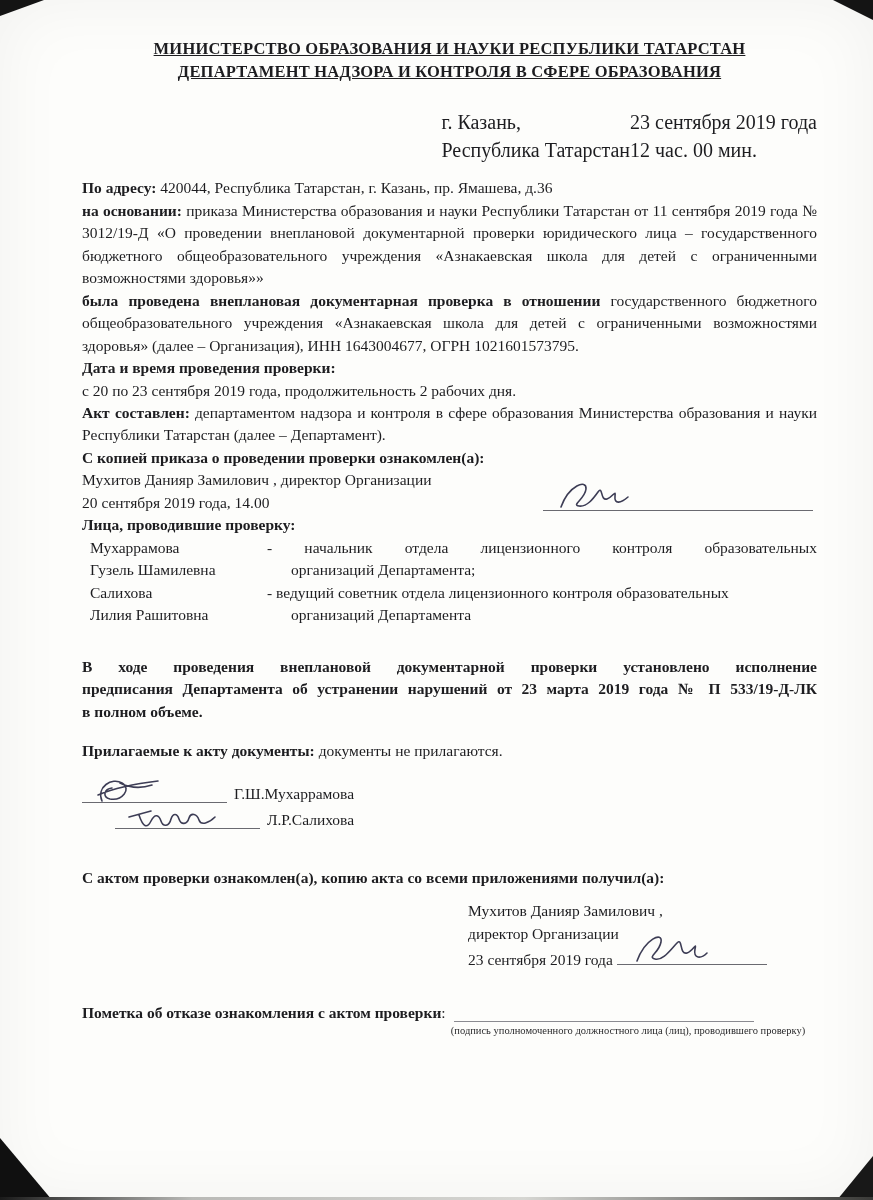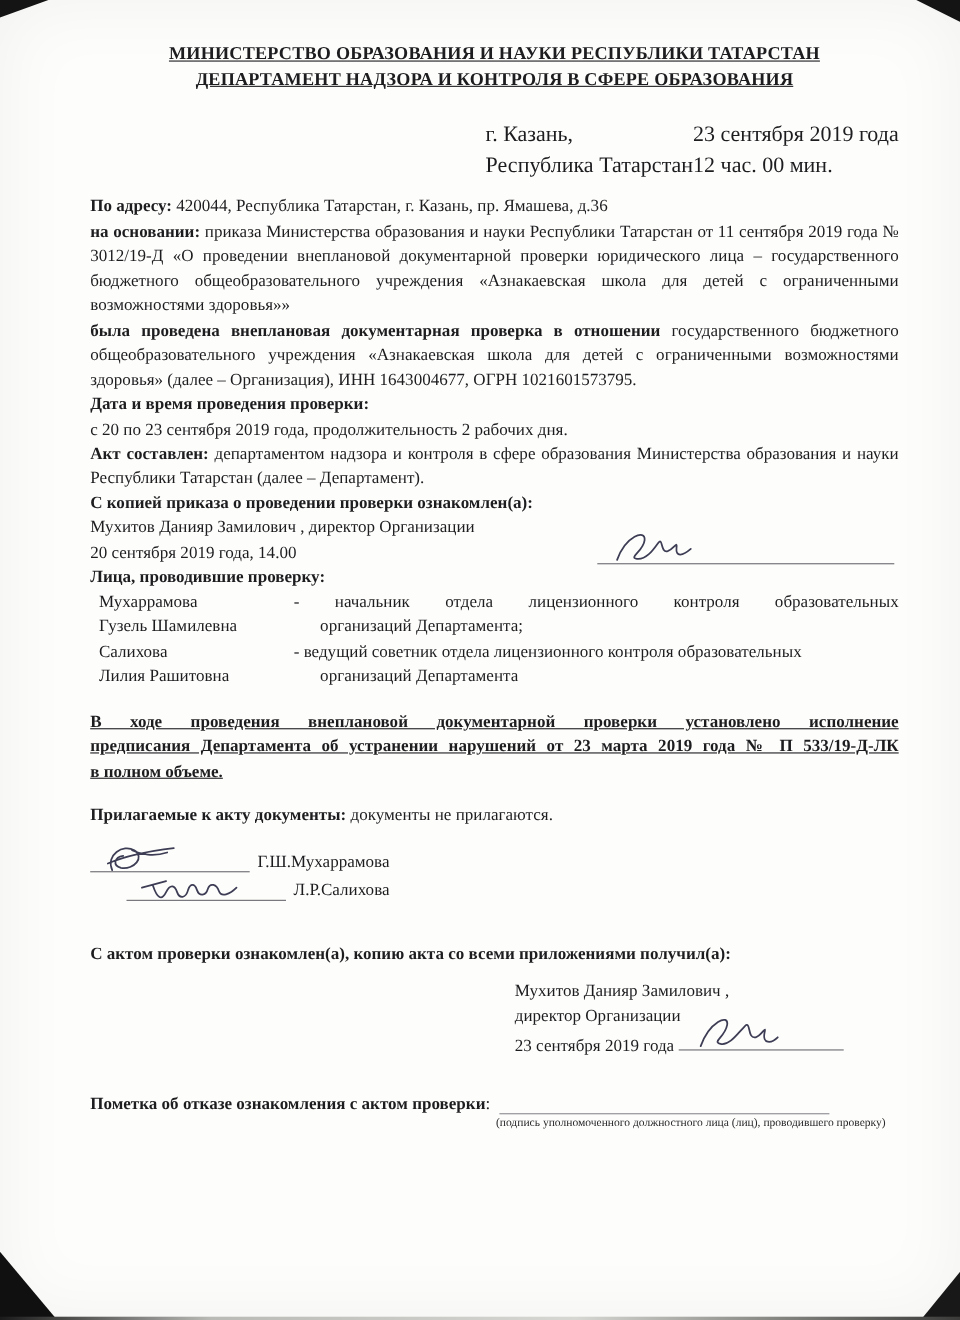--- a/index.html
+++ b/index.html
@@ -14,33 +14,33 @@
   .doc-header { text-align:center; font-weight:bold; font-size:16.5px; line-height:1.38; margin-top:8px; letter-spacing:0.2px;text-decoration:underline; }
   .meta { display:flex; justify-content:flex-end; margin-top:24px; font-size:20px; line-height:1.42; }
   .doc-title { text-align:center; font-size:16px; margin-top:16px; line-height:1.42; }
 
   .bodytext { margin-top:13px; }
   p { margin:0; font-size:15.5px; line-height:1.45; }
   .just { text-align:justify; }
   .spread { text-align:justify; text-align-last:justify; }
   b { font-weight:bold; }
 
-  .copy-sig-row { display:flex; align-items:center; }
+  .copy-sig-row { display:flex; align-items:flex-start; }
   .sigline { display:inline-block; border-bottom:1px solid #6a6a70; position:relative; height:18px; vertical-align:baseline; }
   .sigline svg { position:absolute; bottom:-7px; left:10px; }
   .w270 { width:270px; margin-left:auto; margin-right:4px; }
   .w145 { width:145px; }
   .w150 { width:150px; }
   .w300 { width:300px; flex:0 0 auto; margin-left:8px; }
 
   .insp { display:grid; grid-template-columns:185px 1fr; font-size:15.5px; line-height:1.45; }
   .insp-name { padding-left:8px; }
   .insp-role .hang2 { padding-left:24px; }
 
-  .concl { font-weight:bold; margin-top:19px;text-decoration:underline; }
+  .concl { font-weight:bold; margin-top:29px; }
   .attach { margin-top:17px; }
 
   .sig-block { display:flex; justify-content:space-between; margin-top:19px; align-items:flex-start; }
   .sig-col { display:flex; flex-direction:column; gap:7px; align-items:flex-end; padding-top:2px; }
   .sig-row { display:flex; align-items:flex-end; gap:7px; font-size:15.5px; }
 
   .ack-label { font-weight:bold; margin-top:38px; }
   .ack-person { margin-left:386px; margin-top:10px; font-size:15.5px; line-height:1.5; }
 
   .refusal { margin-top:32px; display:flex; align-items:flex-end; font-size:15.5px; }

